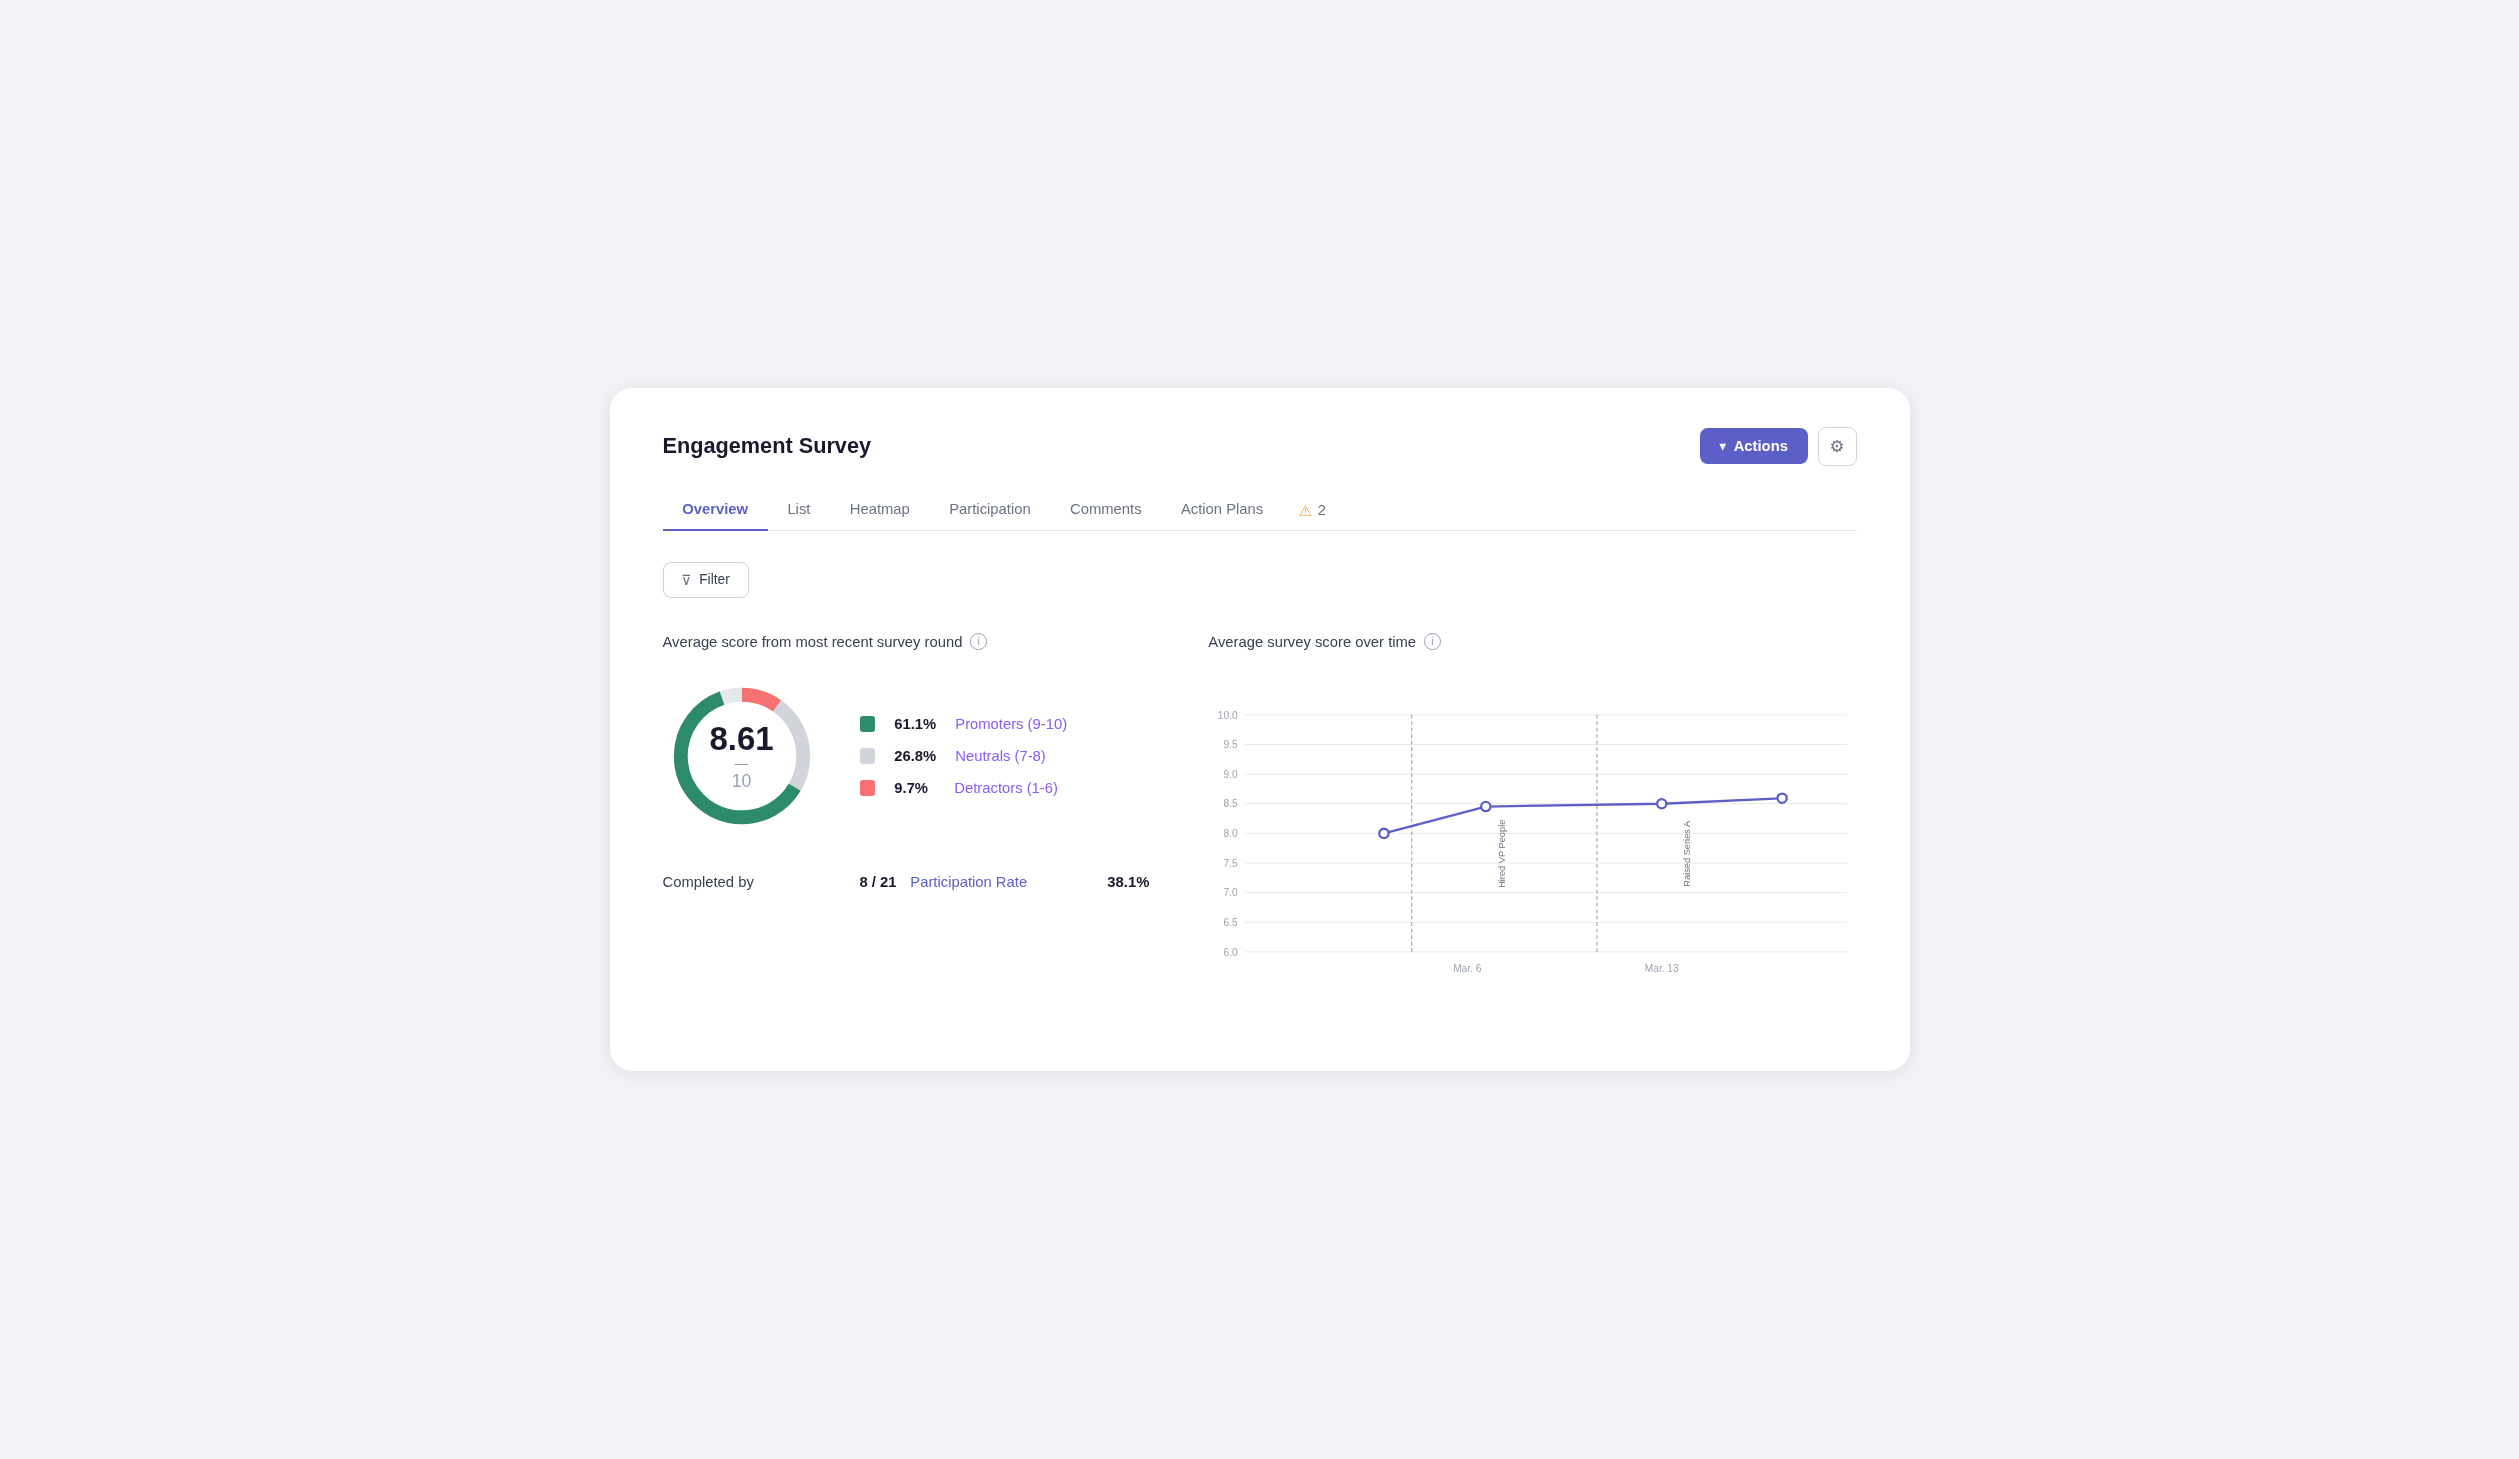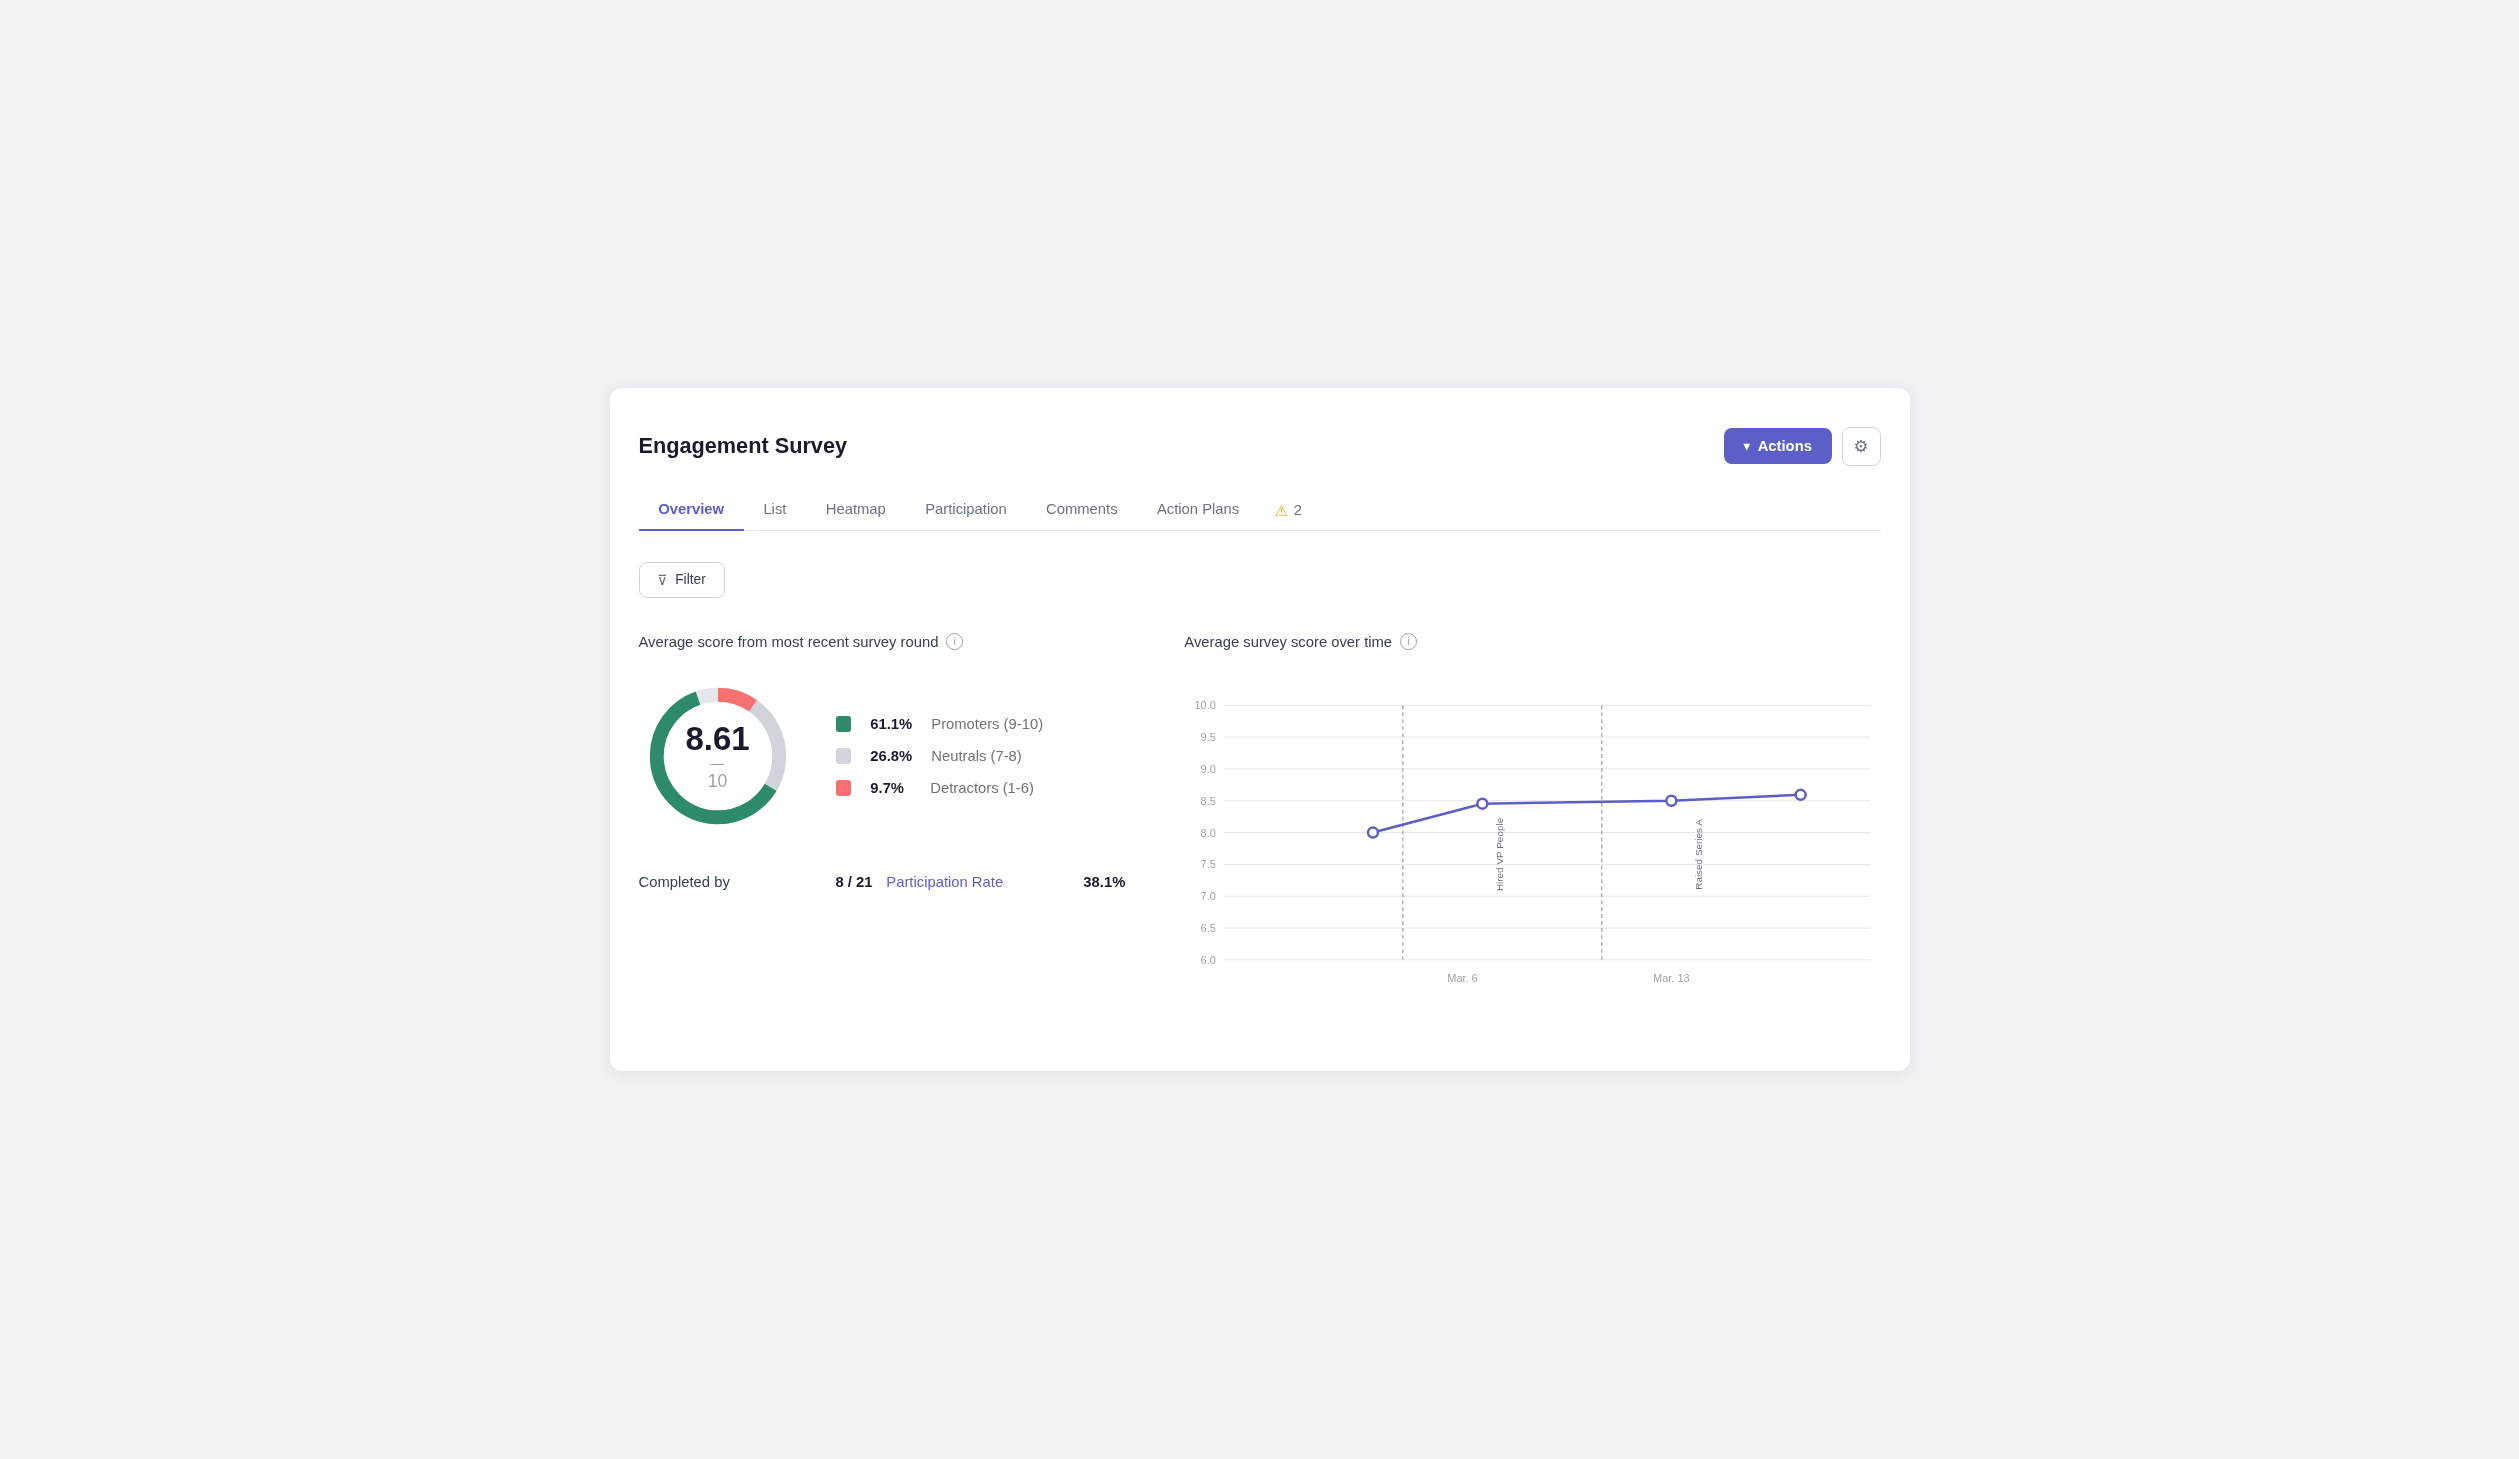--- a/index.html
+++ b/index.html
@@ -7,25 +7,25 @@
       background: #f0f2f5;
       font-family: -apple-system, BlinkMacSystemFont, 'Segoe UI', sans-serif;
       display: flex;
       align-items: center;
       justify-content: center;
       min-height: 100vh;
       padding: 39px;
     }
     .card {
       background: #fff;
-      border-radius: 12px;
+      border-radius: 22px;
       box-shadow: 0 2px 15.8px rgba(0,0,0,0.08);
       width: 100%;
       max-width: 1300px;
-      padding: 39px 29px 59px;
+      padding: 39px 53px 59px;
     }
     
     .header {
       display: flex;
       align-items: center;
       justify-content: space-between;
       margin-bottom: 23.6px;
     }
     .page-title {
       font-size: 21.7px;
@@ -211,21 +211,21 @@
       height: 15.8px;
       border-radius: 3px;
       flex-shrink: 0;
     }
     .legend-pct {
       font-weight: 700;
       color: #1a1a2e;
       min-width: 41px;
     }
     .legend-label {
-      color: #737373;
+      color: #8b5cf6;
     }
     
     .stats-row {
       display: flex;
       flex-direction: row;
       gap: 13.8px;
     }
     .stat-item {
       display: flex;
       align-items: center;

